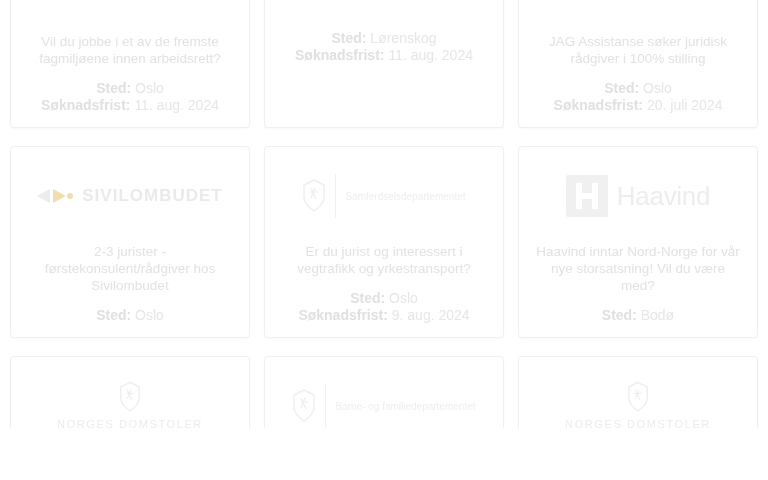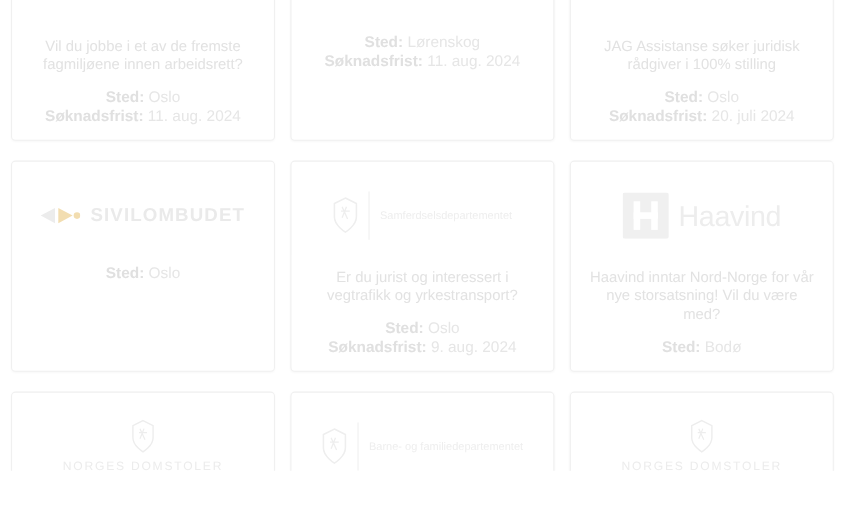--- a/index.html
+++ b/index.html
@@ -170,20 +170,21 @@
       <div class="logo-area">
         <div class="logo-row">
           <svg width="36" height="20" viewBox="0 0 36 20" aria-hidden="true">
             <polygon points="0,10 13,3 13,17" fill="#ececec"></polygon>
             <polygon points="16,3 29,10 16,17" fill="#f2ddb0"></polygon>
             <circle cx="33" cy="10" r="3" fill="#f2ddb0"></circle>
           </svg>
           <span class="logo-text">SIVILOMBUDET</span>
         </div>
       </div>
+      <div class="card-title">2-3 jurister - førstekonsulent/rådgiver hos Sivilombudet</div>
       <div class="meta meta-sted">
         <b>Sted:</b>
         <span>Oslo</span>
       </div>
     </div>
 
     <div class="card">
       <div class="logo-area">
         <div class="logo-row">
           <svg width="24" height="34" viewBox="0 0 24 34" aria-hidden="true">

